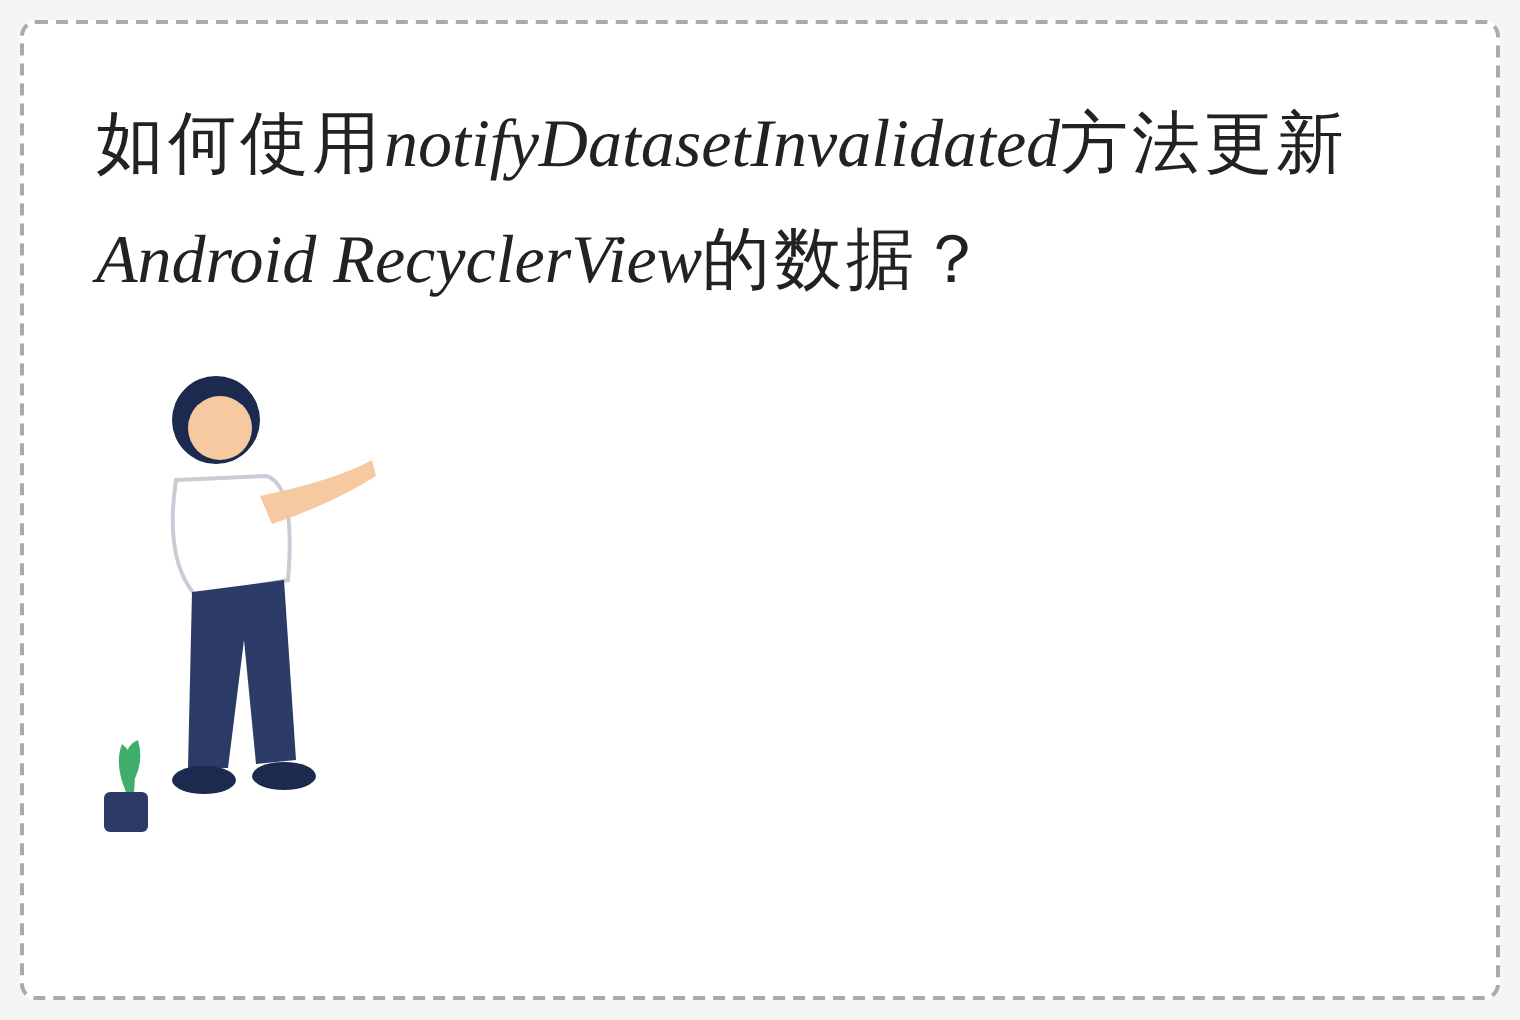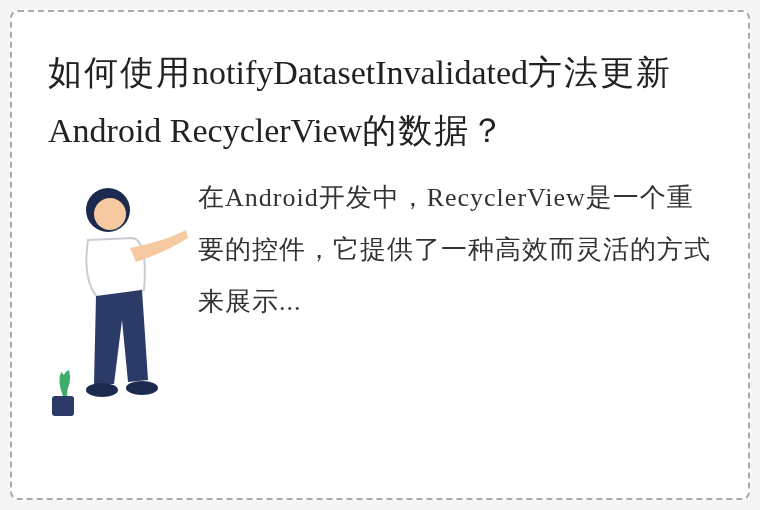--- a/index.html
+++ b/index.html
@@ -24,20 +24,21 @@
   .title {
     font-family: "Kaiti", "STKaiti", "KaiTi", cursive, serif;
     font-size: 34px;
     line-height: 1.7;
     color: #222;
     letter-spacing: 2px;
     margin-bottom: 10px;
   }
   .title .latin {
     font-family: "Brush Script MT", "Segoe Script", cursive;
+    font-style: italic;
     letter-spacing: 0;
   }
   .body-row {
     display: flex;
     align-items: flex-start;
     margin-top: 6px;
   }
   .illustration {
     width: 150px;
     height: 260px;
@@ -78,15 +79,14 @@
         <path d="M48 126 L94 120 L100 210 L80 212 L74 150 L66 214 L46 214 Z" fill="#2b3a67"></path>
 
         <ellipse cx="54" cy="220" rx="16" ry="7" fill="#1b2a4e"></ellipse>
         <ellipse cx="94" cy="218" rx="16" ry="7" fill="#1b2a4e"></ellipse>
 
         <rect x="4" y="226" width="22" height="20" rx="3" fill="#2b3a67"></rect>
         <path d="M15 226 q-6 -14 -2 -24 q8 6 6 24" fill="#3fae6a"></path>
         <path d="M15 226 q10 -12 6 -26 q-10 4 -6 26" fill="#3fae6a"></path>
       </svg>
     </div>
-    <div class="desc">在Android开发中，RecyclerView是一个重要的控件，它提供了一种高效而灵活的方式来展示...</div>
   </div>
 </div>
 
 </body></html>

